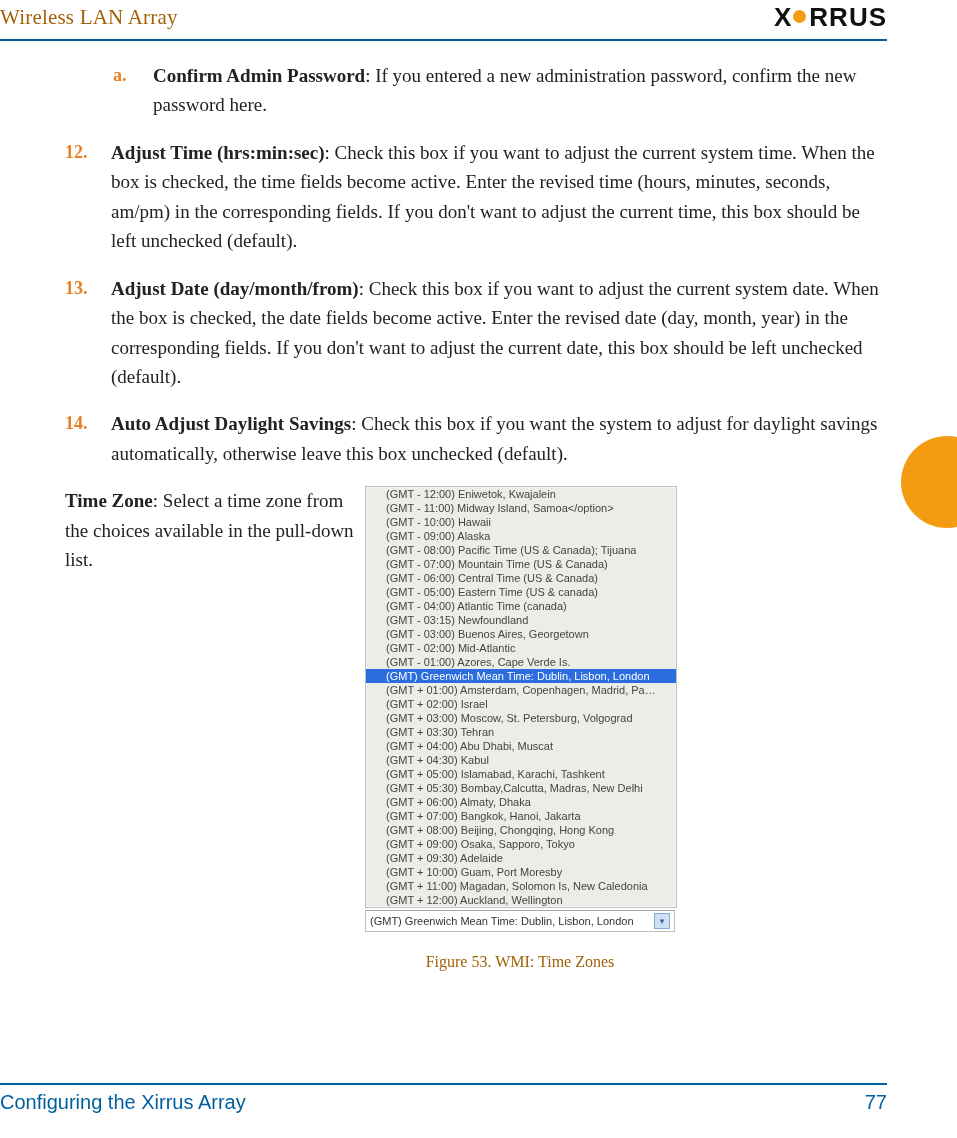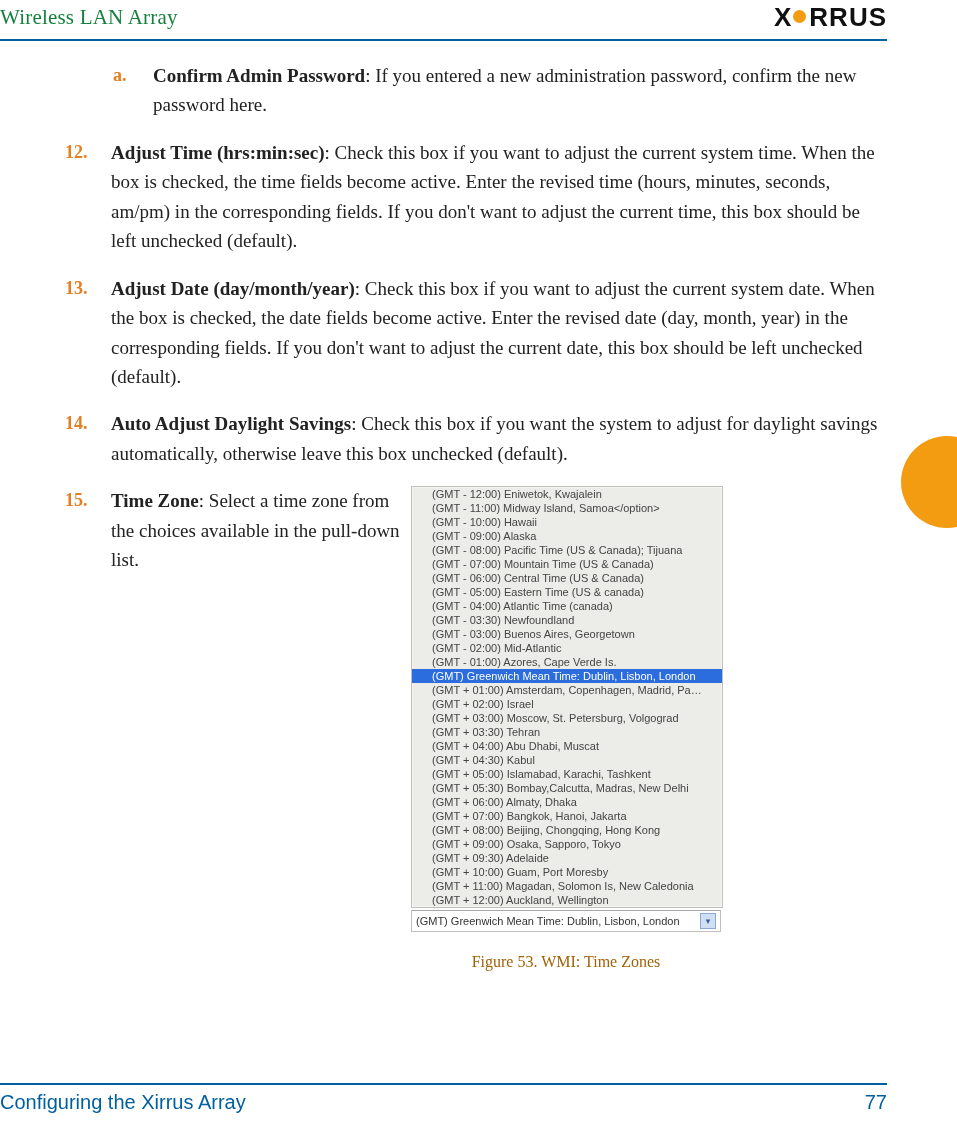--- a/index.html
+++ b/index.html
@@ -19,21 +19,21 @@
   
   .hdr {
     display: flex;
     justify-content: space-between;
     align-items: center;
     border-bottom: 2.5px solid #005f9e;
     margin: 0 0 20px 0;
     padding: 2px 0 6px 0;
   }
   .hdr-title {
-    color: #15803d;
+    color: #a16207;
     font-size: 21px;
     font-family: "Palatino Linotype", "Book Antiqua", Palatino, Georgia, serif;
     letter-spacing: .2px;
   }
   .hdr-logo {
     display: flex;
     align-items: center;
     font-family: Arial, Helvetica, sans-serif;
     font-weight: 900;
     font-size: 26px;
@@ -185,49 +185,48 @@
     <div class="item">
       <div class="num">12.</div>
       <div class="txt">
         <span class="lead">Adjust Time (hrs:min:sec)</span><span>: Check this box if you want to adjust the current system time. When the box is checked, the time fields become active. Enter the revised time (hours, minutes, seconds, am/pm) in the corresponding fields. If you don't want to adjust the current time, this box should be left unchecked (default).</span>
       </div>
     </div>
 
     <div class="item">
       <div class="num">13.</div>
       <div class="txt">
-        <span class="lead">Adjust Date (day/month/year)</span><span>: Check this box if you want to adjust the current system date. When the box is checked, the date fields become active. Enter the revised date (day, month, year) in the corresponding fields. If you don't want to adjust the current date, this box should be left unchecked (default).</span>
+        <span class="lead">Adjust Date (day/month/from)</span><span>: Check this box if you want to adjust the current system date. When the box is checked, the date fields become active. Enter the revised date (day, month, year) in the corresponding fields. If you don't want to adjust the current date, this box should be left unchecked (default).</span>
       </div>
     </div>
 
     <div class="item">
       <div class="num">14.</div>
       <div class="txt">
         <span class="lead">Auto Adjust Daylight Savings</span><span>: Check this box if you want the system to adjust for daylight savings automatically, otherwise leave this box unchecked (default).</span>
       </div>
     </div>
 
     <div class="item">
-      <div class="num">15.</div>
       <div class="txt tz-row">
         <div class="tz-left">
           <span class="lead">Time Zone</span><span>: Select a time zone from the choices available in the pull-down list.</span>
         </div>
         <div class="tz-box-wrap">
           <div class="tzbox">
             <div class="opt">(GMT - 12:00) Eniwetok, Kwajalein</div>
             <div class="opt">(GMT - 11:00) Midway Island, Samoa&lt;/option&gt;</div>
             <div class="opt">(GMT - 10:00) Hawaii</div>
             <div class="opt">(GMT - 09:00) Alaska</div>
             <div class="opt">(GMT - 08:00) Pacific Time (US &amp; Canada); Tijuana</div>
             <div class="opt">(GMT - 07:00) Mountain Time (US &amp; Canada)</div>
             <div class="opt">(GMT - 06:00) Central Time (US &amp; Canada)</div>
             <div class="opt">(GMT - 05:00) Eastern Time (US &amp; canada)</div>
             <div class="opt">(GMT - 04:00) Atlantic Time (canada)</div>
-            <div class="opt">(GMT - 03:30) Newfoundland</div>
+            <div class="opt">(GMT - 03:15) Newfoundland</div>
             <div class="opt">(GMT - 03:00) Buenos Aires, Georgetown</div>
             <div class="opt">(GMT - 02:00) Mid-Atlantic</div>
             <div class="opt">(GMT - 01:00) Azores, Cape Verde Is.</div>
             <div class="opt sel">(GMT) Greenwich Mean Time: Dublin, Lisbon, London</div>
             <div class="opt">(GMT + 01:00) Amsterdam, Copenhagen, Madrid, Paris</div>
             <div class="opt">(GMT + 02:00) Israel</div>
             <div class="opt">(GMT + 03:00) Moscow, St. Petersburg, Volgograd</div>
             <div class="opt">(GMT + 03:30) Tehran</div>
             <div class="opt">(GMT + 04:00) Abu Dhabi, Muscat</div>
             <div class="opt">(GMT + 04:30) Kabul</div>

